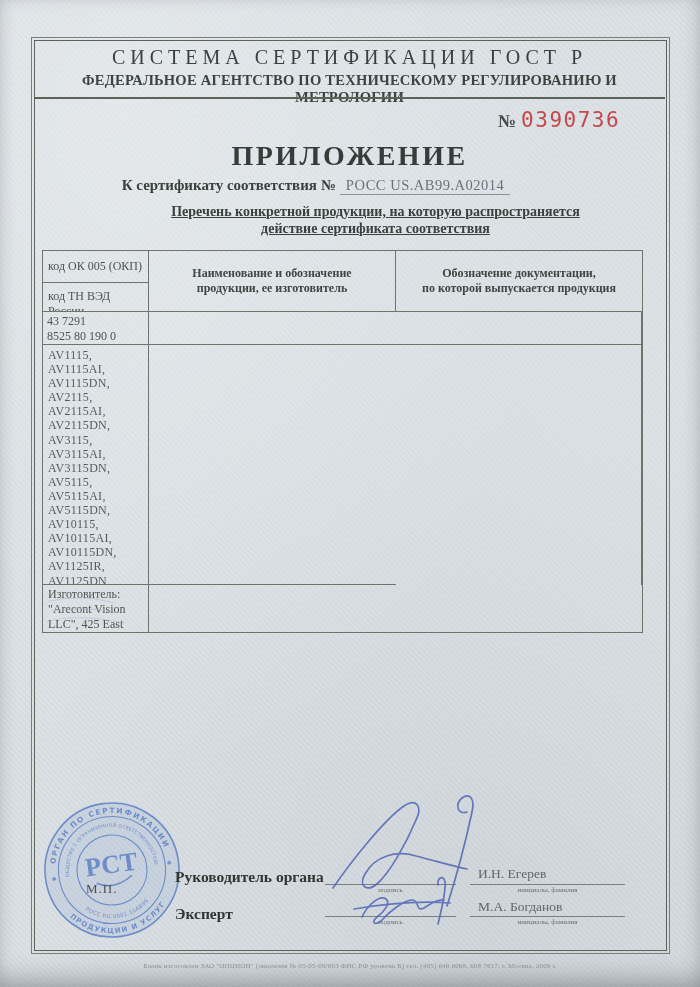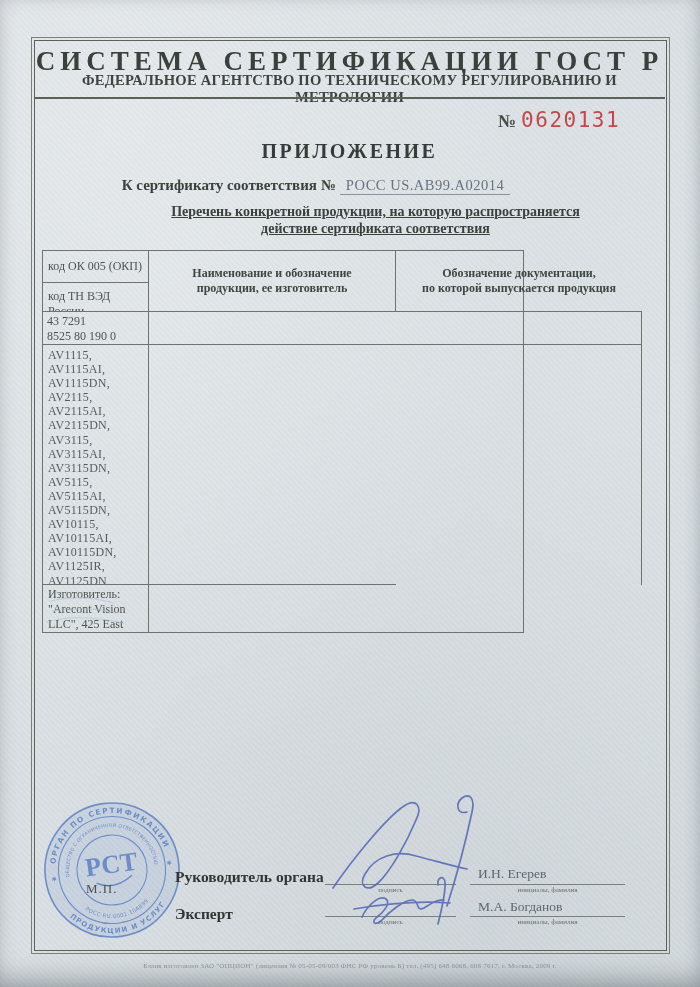--- a/index.html
+++ b/index.html
@@ -16,35 +16,35 @@
                 inset -12px 0 20px -14px rgba(110,116,122,0.35),
                 inset 12px 0 20px -16px rgba(110,116,122,0.22),
                 inset 0 10px 16px -12px rgba(150,156,162,0.25);
   }
   .frame{position:absolute;left:31px;top:37px;width:637px;height:915px;border:1px solid #7a8078;}
   .frame-inner{position:absolute;inset:2px;border:1px solid #5c6259;}
   .abs{position:absolute;}
   .center{text-align:center;}
   .pre{white-space:pre-line;}
 
-  .sys-title{left:31px;top:46px;width:637px;font-weight:bold;font-size:27px;letter-spacing:5px;color:#3a403b;}
+  .sys-title{left:31px;top:46px;width:637px;font-weight:normal;font-size:20px;letter-spacing:5px;color:#3a403b;}
   .agency{left:31px;top:72px;width:637px;font-weight:bold;font-size:14.6px;letter-spacing:0.2px;color:#3d433e;}
   .header-rule{left:34px;top:97px;width:631px;height:2px;background:#5c6259;}
 
   .form-number{left:498px;top:108px;white-space:nowrap;}
   .form-number .no-sign{font-size:18px;font-weight:bold;color:#474d49;margin-right:5px;}
   .form-number .no-val{font-family:"DejaVu Sans Mono",monospace;font-size:21px;letter-spacing:1.5px;color:#c4474b;}
 
-  .doc-title{left:31px;top:140px;width:637px;font-weight:bold;font-size:20px;letter-spacing:2.5px;color:#363d38;}
+  .doc-title{left:31px;top:140px;width:637px;font-weight:bold;font-size:28px;letter-spacing:2.5px;color:#363d38;}
   .cert-line{left:31px;top:176px;width:570px;text-align:center;white-space:nowrap;}
   .cert-label{font-weight:bold;font-size:15px;color:#3a403b;}
   .cert-number{font-size:14.5px;letter-spacing:0.5px;color:#69727e;border-bottom:1px solid #8b929c;padding:0 6px 1px 6px;}
   .subtitle{left:31px;top:203px;width:689px;font-weight:bold;font-size:14px;line-height:17px;color:#3a403b;text-decoration:underline;}
 
-  .ctable{left:42px;top:250px;width:482px;height:383px;border:1px solid #6e746b;box-sizing:border-box;
+  .ctable{left:42px;top:250px;width:601px;height:383px;border:1px solid #6e746b;box-sizing:border-box;
           display:grid;grid-template-columns:106px 247px 246px;grid-template-rows:61px 33px 240px 47px;
           font-size:12px;color:#4c5450;}
   .cell{border-right:1px solid #6e746b;border-bottom:1px solid #6e746b;box-sizing:border-box;overflow:hidden;}
   .cell.last-col{border-right:none;}
   .cell.last-row{border-bottom:none;}
   .hdr-c1-top{height:32px;border-bottom:1px solid #6e746b;box-sizing:border-box;padding:8px 0 0 5px;}
   .hdr-c1-bot{height:28px;padding:6px 0 0 5px;}
   .hdr-mid{font-weight:bold;line-height:15px;padding-top:15px;color:#3e4641;}
   .codes{padding:2px 0 16px 4px;line-height:15px;}
   .product{padding:2px 0 0 5px;line-height:15px;}
@@ -67,21 +67,21 @@
 
   <div class="frame">
     <div class="frame-inner"></div>
   </div>
 
   <div class="abs center sys-title">СИСТЕМА СЕРТИФИКАЦИИ ГОСТ Р</div>
   <div class="abs center agency">ФЕДЕРАЛЬНОЕ АГЕНТСТВО ПО ТЕХНИЧЕСКОМУ РЕГУЛИРОВАНИЮ И МЕТРОЛОГИИ</div>
   <div class="abs header-rule"></div>
 
   <div class="abs form-number">
-    <span class="no-sign">№</span><span class="no-val">0620131</span>
+    <span class="no-sign">№</span><span class="no-val">0390736</span>
   </div>
 
   <div class="abs center doc-title">ПРИЛОЖЕНИЕ</div>
 
   <div class="abs cert-line">
     <span class="cert-label">К сертификату соответствия №</span>
     <span class="cert-number">РОСС US.AB99.A02014</span>
   </div>
 
   <div class="abs center pre subtitle">Перечень конкретной продукции,  на которую распространяется

